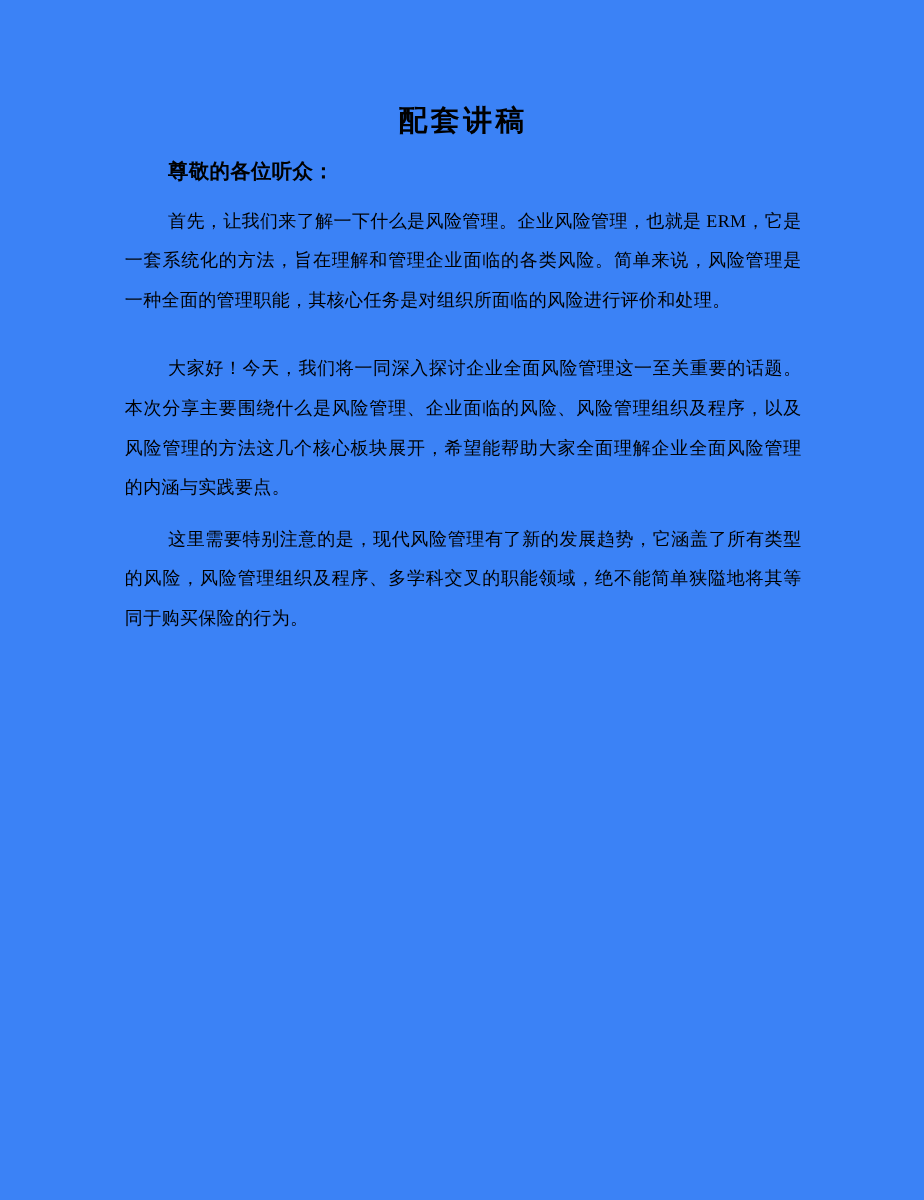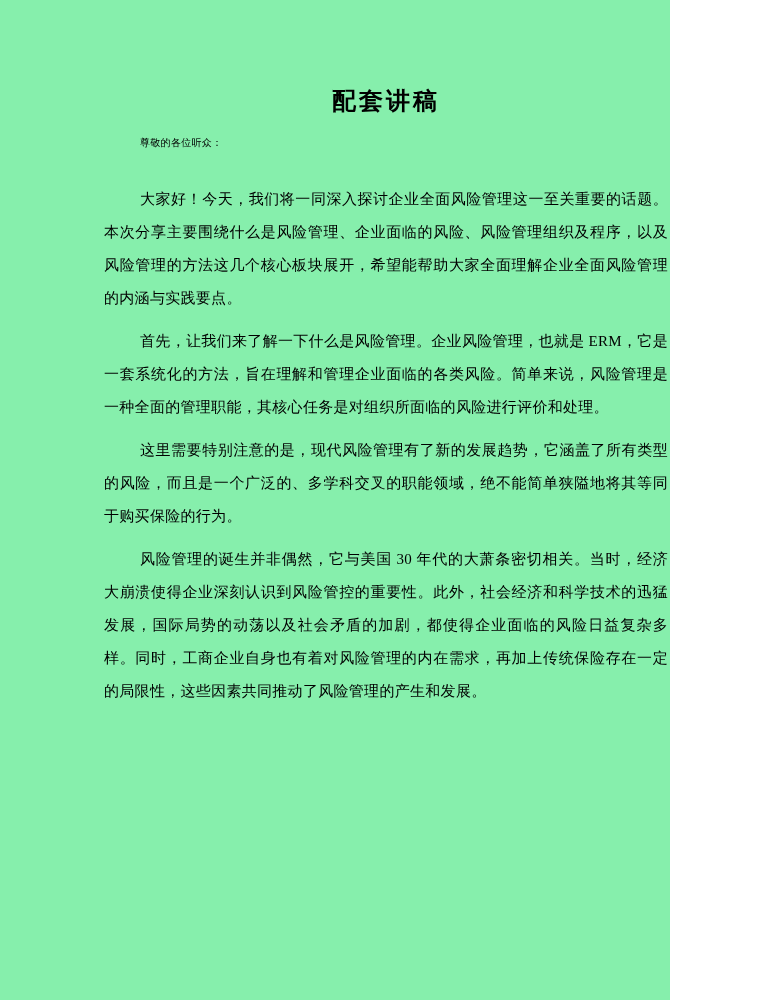--- a/index.html
+++ b/index.html
@@ -2,23 +2,23 @@
 <html><head>
 <meta charset="utf-8">
 <style>
   html, body {
     margin: 0;
     padding: 0;
     background: #ffffff;
   }
   .page {
     position: relative;
-    width: 670px;
+    width: 770px;
     height: 1000px;
-    background: #86efac;
+    background: #3b82f6;
     color: #000000;
     font-family: "Liberation Serif", "DejaVu Serif", serif;
     overflow: hidden;
     box-sizing: border-box;
   }
   .content {
     position: absolute;
     top: 86px;
     left: 104px;
     width: 564px;
@@ -26,42 +26,42 @@
   .doc-title {
     margin: 0;
     font-size: 24px;
     font-weight: bold;
     line-height: 30px;
     text-align: center;
     letter-spacing: 3px;
   }
   .salutation {
     margin: 10px 0 0 0;
-    font-size: 10px;
+    font-size: 17px;
     line-height: 33px;
     text-indent: 36px;
     letter-spacing: 0.3px;
+    font-weight: bold;
   }
   .para {
     margin: 10px 0 0 0;
     font-size: 15px;
     line-height: 33px;
     text-indent: 36px;
     letter-spacing: 0.3px;
     text-align: justify;
   }
   .para.first {
     margin-top: 24px;
   }
 </style>
 </head>
 <body>
 
 <main class="page">
   <div class="content">
     <h1 class="doc-title">配套讲稿</h1>
     <p class="salutation">尊敬的各位听众：</p>
+    <p class="para">首先，让我们来了解一下什么是风险管理。企业风险管理，也就是 ERM，它是一套系统化的方法，旨在理解和管理企业面临的各类风险。简单来说，风险管理是一种全面的管理职能，其核心任务是对组织所面临的风险进行评价和处理。</p>
     <p class="para first">大家好！今天，我们将一同深入探讨企业全面风险管理这一至关重要的话题。本次分享主要围绕什么是风险管理、企业面临的风险、风险管理组织及程序，以及风险管理的方法这几个核心板块展开，希望能帮助大家全面理解企业全面风险管理的内涵与实践要点。</p>
-    <p class="para">首先，让我们来了解一下什么是风险管理。企业风险管理，也就是 ERM，它是一套系统化的方法，旨在理解和管理企业面临的各类风险。简单来说，风险管理是一种全面的管理职能，其核心任务是对组织所面临的风险进行评价和处理。</p>
-    <p class="para">这里需要特别注意的是，现代风险管理有了新的发展趋势，它涵盖了所有类型的风险，而且是一个广泛的、多学科交叉的职能领域，绝不能简单狭隘地将其等同于购买保险的行为。</p>
-    <p class="para">风险管理的诞生并非偶然，它与美国 30 年代的大萧条密切相关。当时，经济大崩溃使得企业深刻认识到风险管控的重要性。此外，社会经济和科学技术的迅猛发展，国际局势的动荡以及社会矛盾的加剧，都使得企业面临的风险日益复杂多样。同时，工商企业自身也有着对风险管理的内在需求，再加上传统保险存在一定的局限性，这些因素共同推动了风险管理的产生和发展。</p>
+    <p class="para">这里需要特别注意的是，现代风险管理有了新的发展趋势，它涵盖了所有类型的风险，风险管理组织及程序、多学科交叉的职能领域，绝不能简单狭隘地将其等同于购买保险的行为。</p>
   </div>
 </main>
 
 </body></html>

